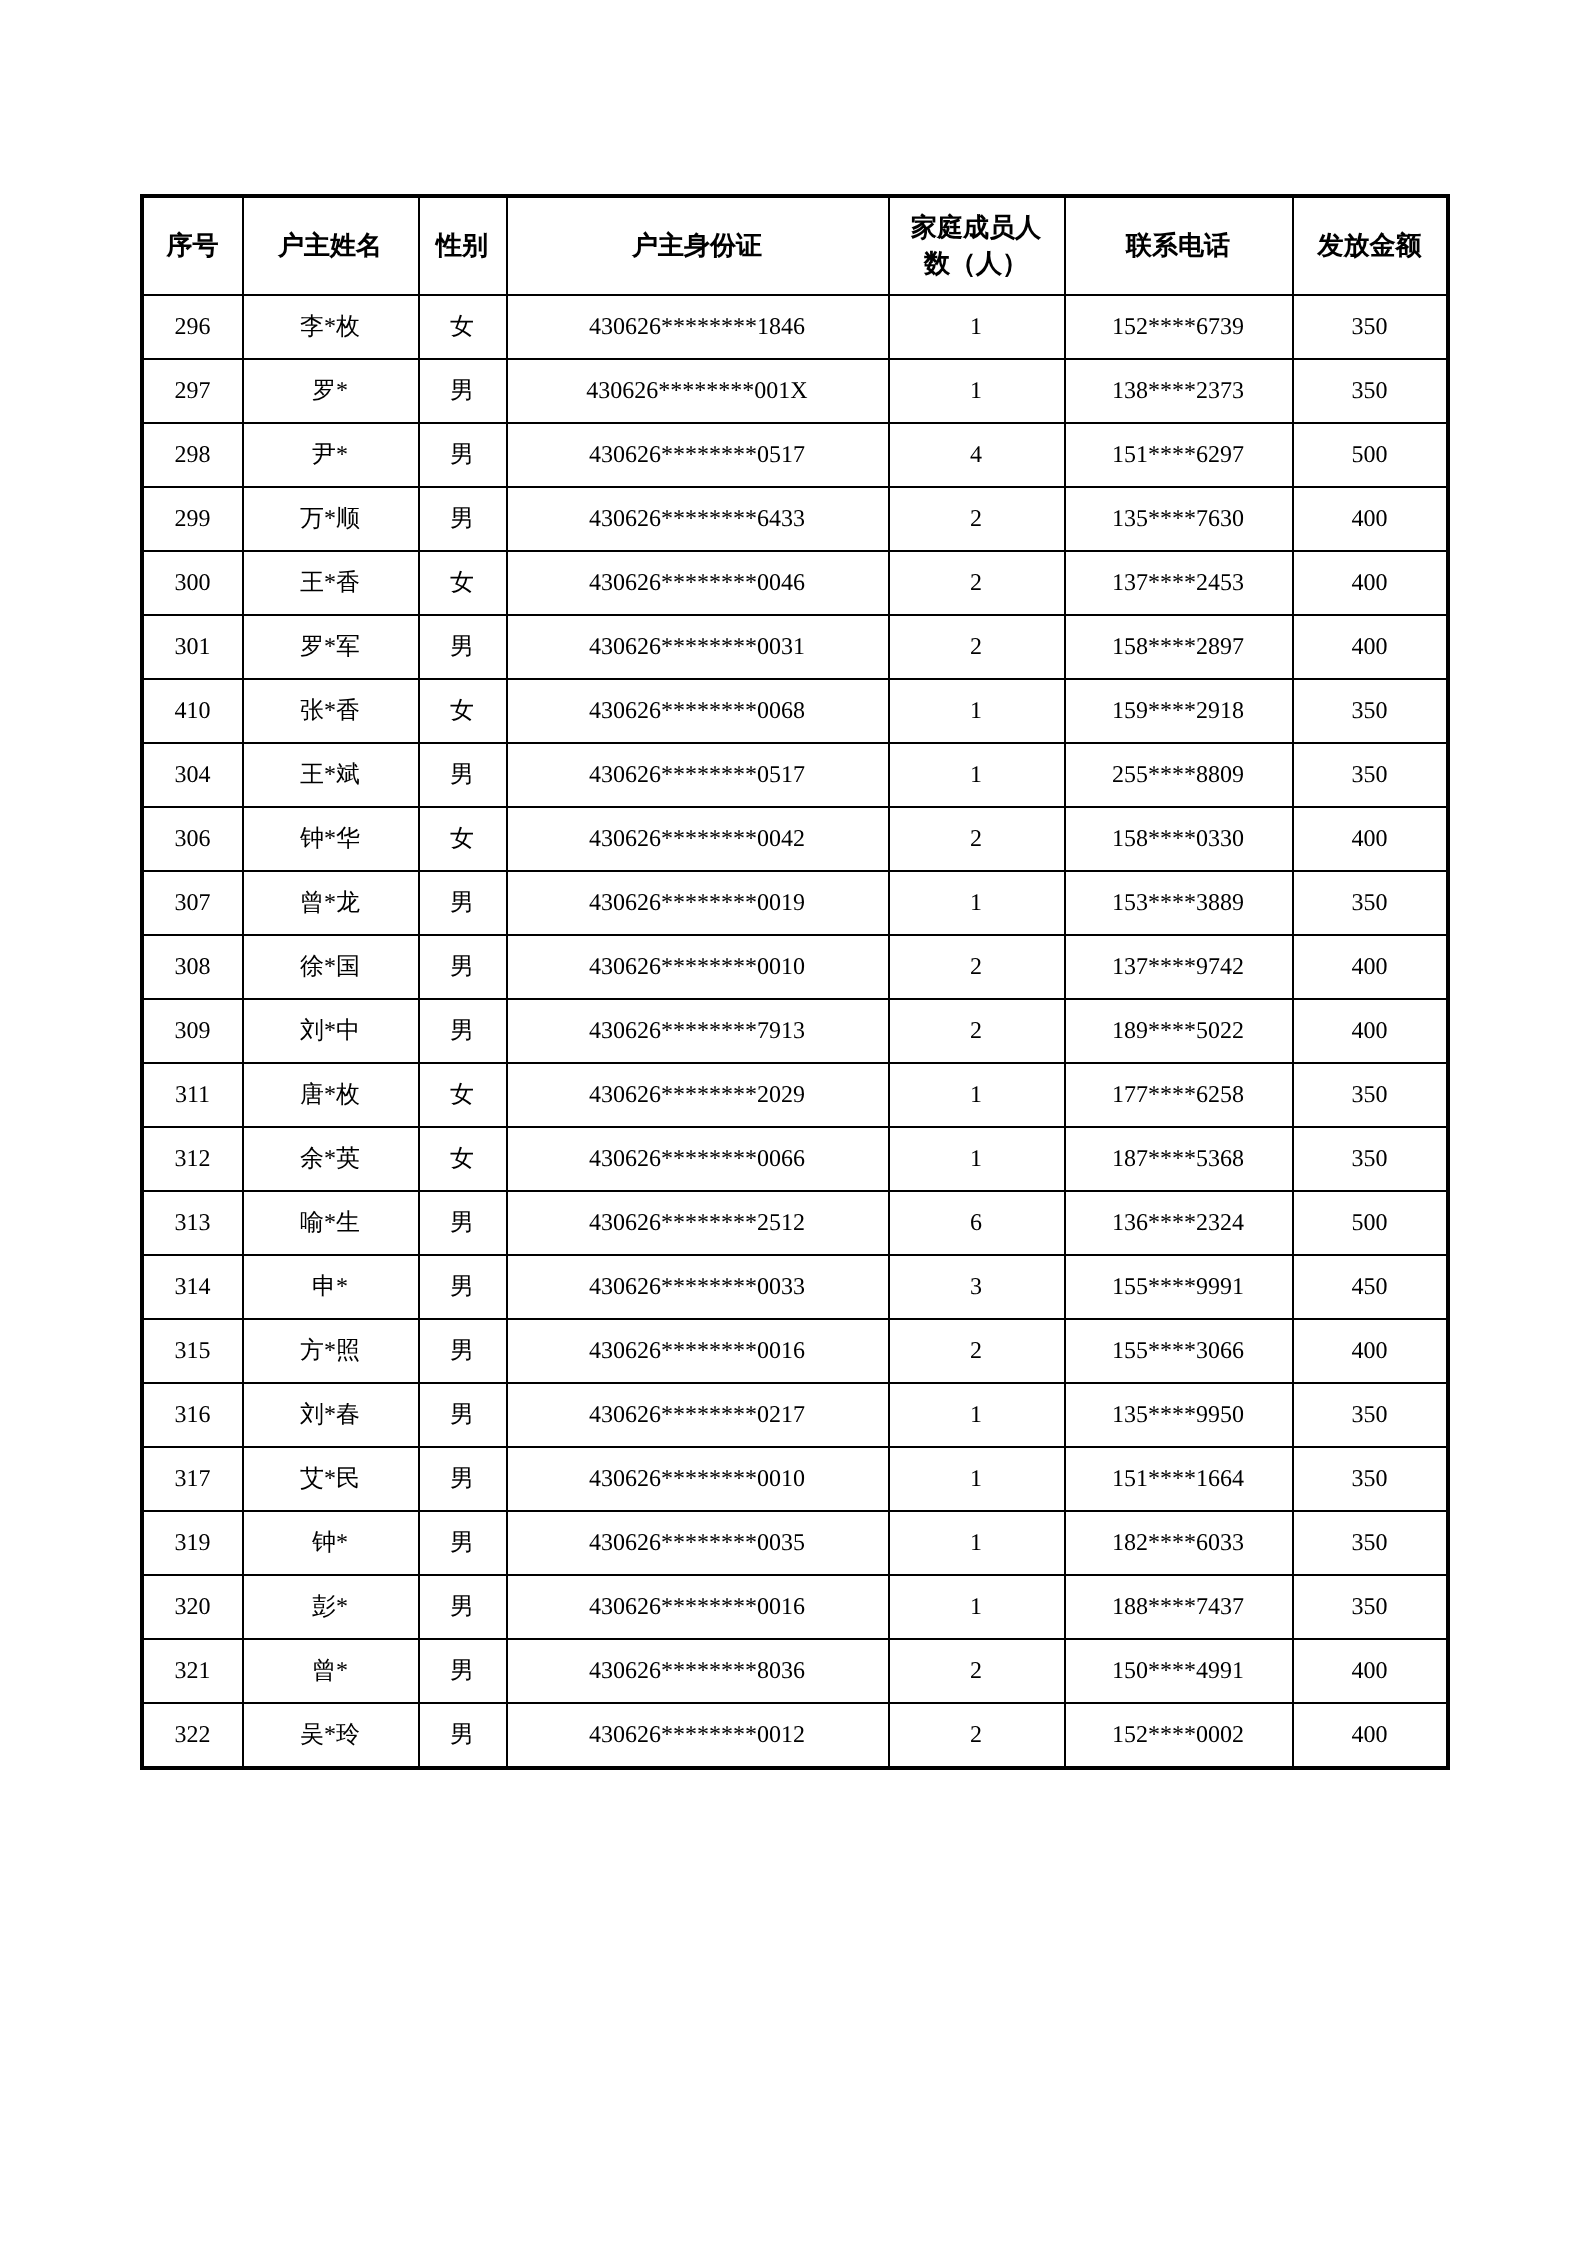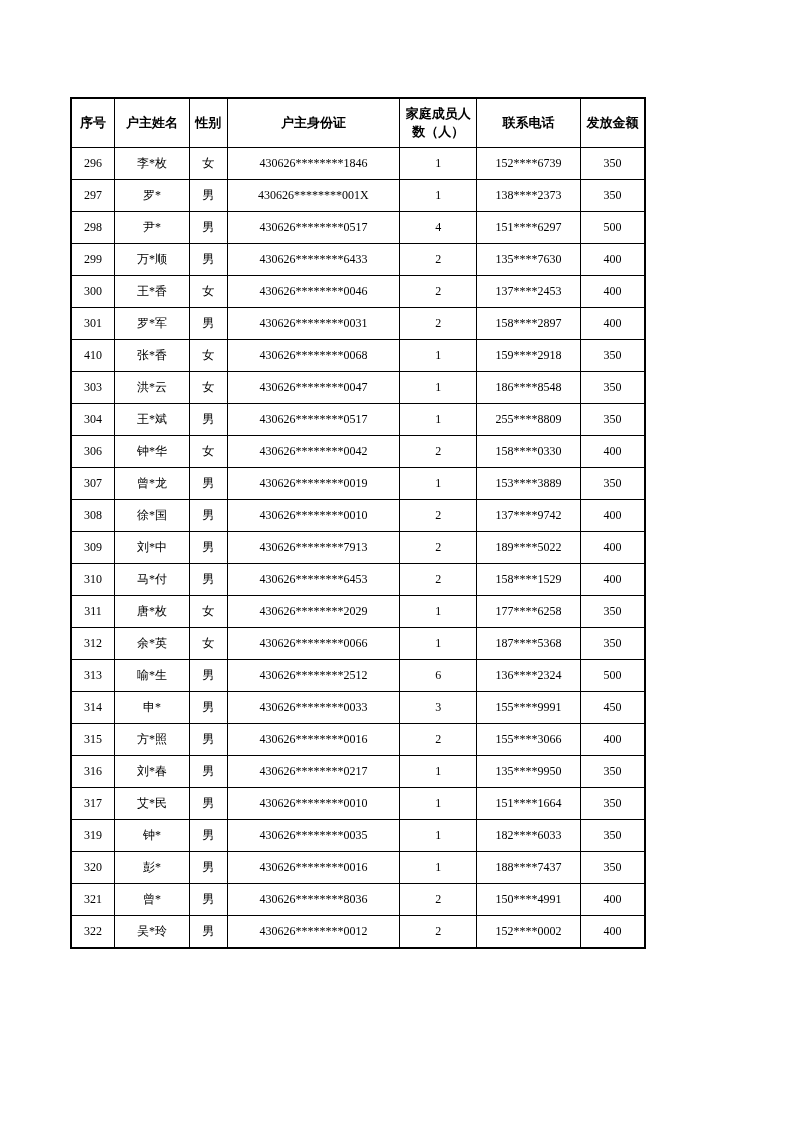--- a/index.html
+++ b/index.html
@@ -8,21 +8,21 @@
     background: #ffffff;
   }
   body {
     width: 793px;
     height: 1122px;
     font-family: "Liberation Serif", "DejaVu Serif", serif;
     color: #000000;
   }
   .sheet {
     position: relative;
-    width: 646px;
+    width: 793px;
     height: 1122px;
     background: #ffffff;
     overflow: hidden;
   }
   table.grid {
     position: absolute;
     left: 70px;
     top: 97px;
     border-collapse: collapse;
     table-layout: fixed;
@@ -141,29 +141,20 @@
         <tr>
           <td>410</td>
           <td>张*香</td>
           <td>女</td>
           <td>430626********0068</td>
           <td>1</td>
           <td>159****2918</td>
           <td>350</td>
         </tr>
         <tr>
-          <td>303</td>
-          <td>洪*云</td>
-          <td>女</td>
-          <td>430626********0047</td>
-          <td>1</td>
-          <td>186****8548</td>
-          <td>350</td>
-        </tr>
-        <tr>
           <td>304</td>
           <td>王*斌</td>
           <td>男</td>
           <td>430626********0517</td>
           <td>1</td>
           <td>255****8809</td>
           <td>350</td>
         </tr>
         <tr>
           <td>306</td>
@@ -192,29 +183,20 @@
           <td>137****9742</td>
           <td>400</td>
         </tr>
         <tr>
           <td>309</td>
           <td>刘*中</td>
           <td>男</td>
           <td>430626********7913</td>
           <td>2</td>
           <td>189****5022</td>
-          <td>400</td>
-        </tr>
-        <tr>
-          <td>310</td>
-          <td>马*付</td>
-          <td>男</td>
-          <td>430626********6453</td>
-          <td>2</td>
-          <td>158****1529</td>
           <td>400</td>
         </tr>
         <tr>
           <td>311</td>
           <td>唐*枚</td>
           <td>女</td>
           <td>430626********2029</td>
           <td>1</td>
           <td>177****6258</td>
           <td>350</td>

